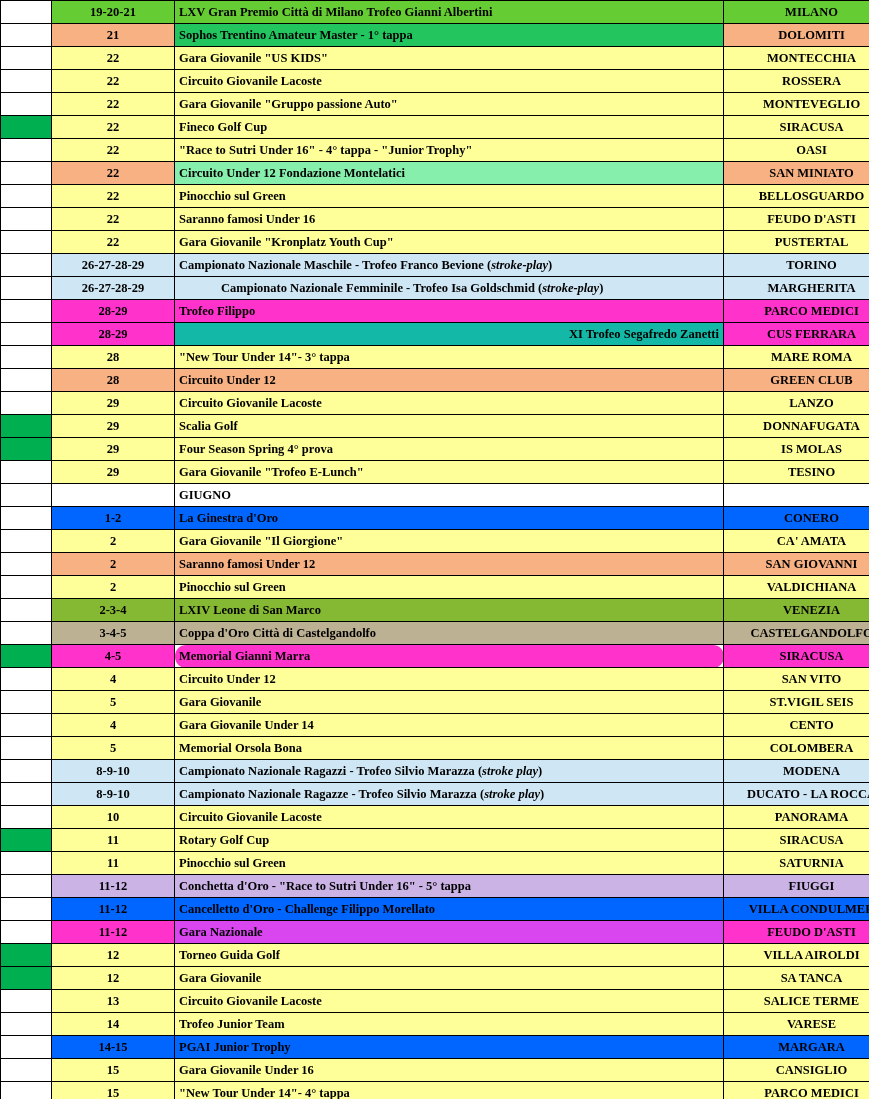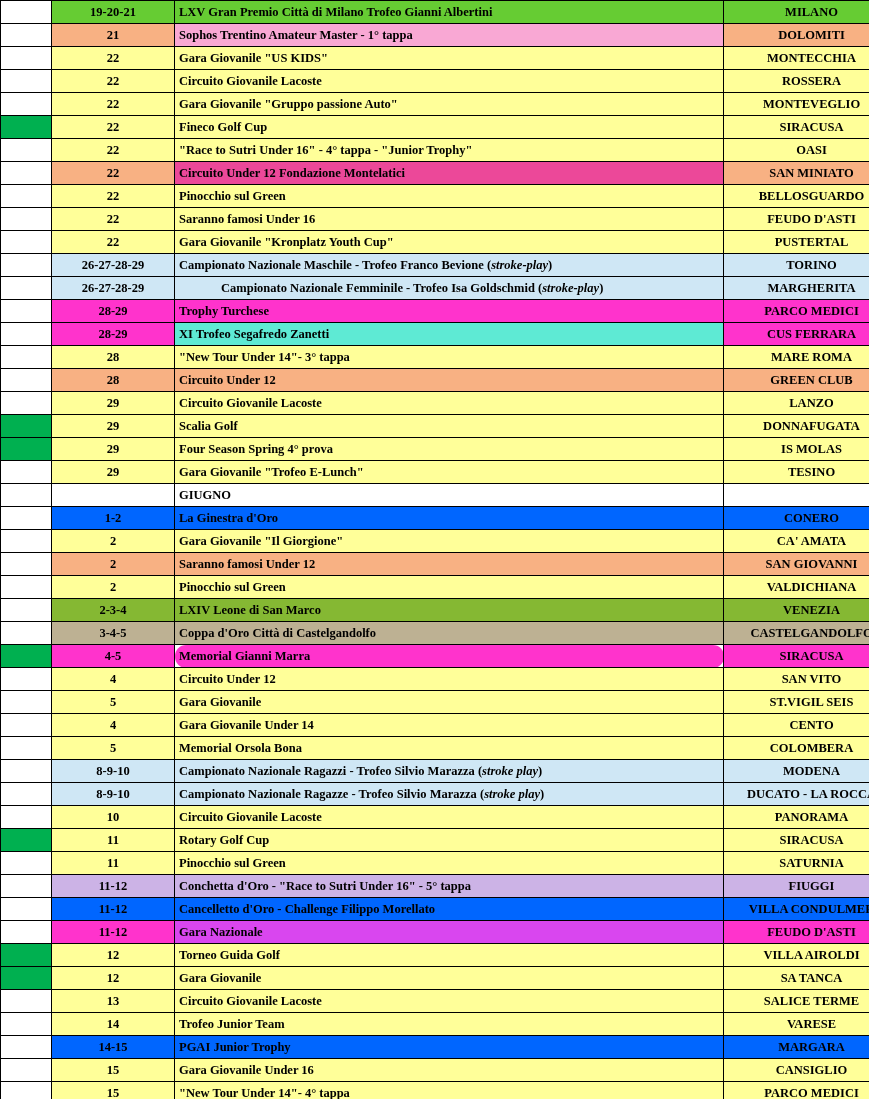--- a/index.html
+++ b/index.html
@@ -58,21 +58,21 @@
   <tbody>
       <tr>
         <td class="c-flag blank" style="background: rgb(255, 255, 255);">&nbsp;</td>
         <td class="c-date" style="background: rgb(102, 204, 51);">19-20-21</td>
         <td class="c-event" style="background: rgb(102, 204, 51);">LXV Gran Premio Città di Milano Trofeo Gianni Albertini</td>
         <td class="c-place" style="background: rgb(102, 204, 51);">MILANO</td>
       </tr>
       <tr>
         <td class="c-flag blank" style="background: rgb(255, 255, 255);">&nbsp;</td>
         <td class="c-date" style="background: rgb(248, 177, 131);">21</td>
-        <td class="c-event" style="background: #f9a8d4;">Sophos Trentino Amateur Master - 1° tappa</td>
+        <td class="c-event" style="background: #22c55e;">Sophos Trentino Amateur Master - 1° tappa</td>
         <td class="c-place" style="background: rgb(248, 177, 131);">DOLOMITI</td>
       </tr>
       <tr>
         <td class="c-flag blank" style="background: rgb(255, 255, 255);">&nbsp;</td>
         <td class="c-date" style="background: rgb(255, 255, 153);">22</td>
         <td class="c-event" style="background: rgb(255, 255, 153);">Gara Giovanile "US KIDS"</td>
         <td class="c-place" style="background: rgb(255, 255, 153);">MONTECCHIA</td>
       </tr>
       <tr>
         <td class="c-flag blank" style="background: rgb(255, 255, 255);">&nbsp;</td>
@@ -94,21 +94,21 @@
       </tr>
       <tr>
         <td class="c-flag blank" style="background: rgb(255, 255, 255);">&nbsp;</td>
         <td class="c-date" style="background: rgb(255, 255, 153);">22</td>
         <td class="c-event" style="background: rgb(255, 255, 153);">"Race to Sutri Under 16" - 4° tappa - "Junior Trophy"</td>
         <td class="c-place" style="background: rgb(255, 255, 153);">OASI</td>
       </tr>
       <tr>
         <td class="c-flag blank" style="background: rgb(255, 255, 255);">&nbsp;</td>
         <td class="c-date" style="background: rgb(248, 177, 131);">22</td>
-        <td class="c-event" style="background: #ec4899;">Circuito Under 12 Fondazione Montelatici</td>
+        <td class="c-event" style="background: #86efac;">Circuito Under 12 Fondazione Montelatici</td>
         <td class="c-place" style="background: rgb(248, 177, 131);">SAN MINIATO</td>
       </tr>
       <tr>
         <td class="c-flag blank" style="background: rgb(255, 255, 255);">&nbsp;</td>
         <td class="c-date" style="background: rgb(255, 255, 153);">22</td>
         <td class="c-event" style="background: rgb(255, 255, 153);">Pinocchio sul Green</td>
         <td class="c-place" style="background: rgb(255, 255, 153);">BELLOSGUARDO</td>
       </tr>
       <tr>
         <td class="c-flag blank" style="background: rgb(255, 255, 255);">&nbsp;</td>
@@ -130,27 +130,27 @@
       </tr>
       <tr>
         <td class="c-flag blank" style="background: rgb(255, 255, 255);">&nbsp;</td>
         <td class="c-date" style="background: rgb(207, 231, 245);">26-27-28-29</td>
         <td class="c-event" style="background: rgb(207, 231, 245); padding-left: 46px;">Campionato Nazionale Femminile - Trofeo Isa Goldschmid (<span class="italic">stroke-play</span>)</td>
         <td class="c-place" style="background: rgb(207, 231, 245);">MARGHERITA</td>
       </tr>
       <tr>
         <td class="c-flag blank" style="background: rgb(255, 255, 255);">&nbsp;</td>
         <td class="c-date" style="background: rgb(255, 51, 204);">28-29</td>
-        <td class="c-event" style="background: rgb(255, 51, 204);">Trophy Turchese</td>
+        <td class="c-event" style="background: rgb(255, 51, 204);">Trofeo Filippo</td>
         <td class="c-place" style="background: rgb(255, 51, 204);">PARCO MEDICI</td>
       </tr>
       <tr>
         <td class="c-flag blank" style="background: rgb(255, 255, 255);">&nbsp;</td>
         <td class="c-date" style="background: rgb(255, 51, 204);">28-29</td>
-        <td class="c-event" style="background: #5eead4;">XI Trofeo Segafredo Zanetti</td>
+        <td class="c-event" style="background: #14b8a6; text-align: right;">XI Trofeo Segafredo Zanetti</td>
         <td class="c-place" style="background: rgb(255, 51, 204);">CUS FERRARA</td>
       </tr>
       <tr>
         <td class="c-flag blank" style="background: rgb(255, 255, 255);">&nbsp;</td>
         <td class="c-date" style="background: rgb(255, 255, 153);">28</td>
         <td class="c-event" style="background: rgb(255, 255, 153);">"New Tour Under 14"- 3° tappa</td>
         <td class="c-place" style="background: rgb(255, 255, 153);">MARE ROMA</td>
       </tr>
       <tr>
         <td class="c-flag blank" style="background: rgb(255, 255, 255);">&nbsp;</td>

